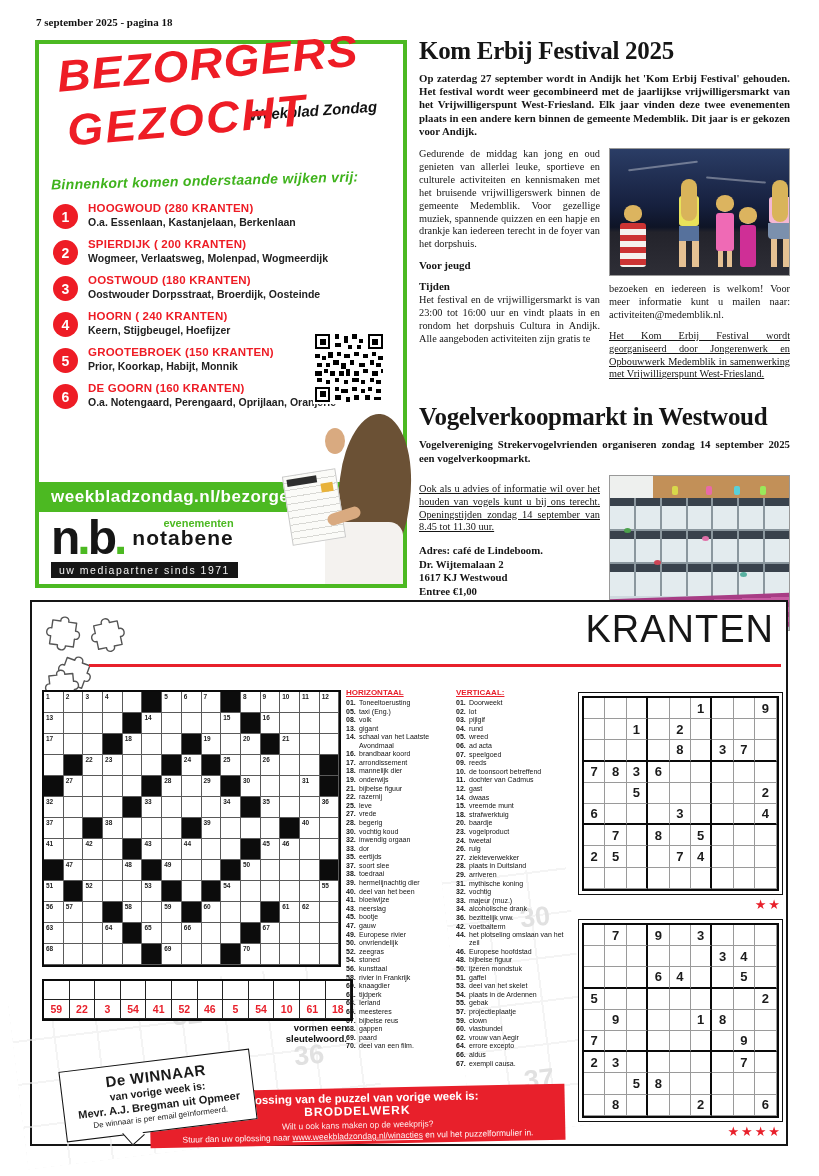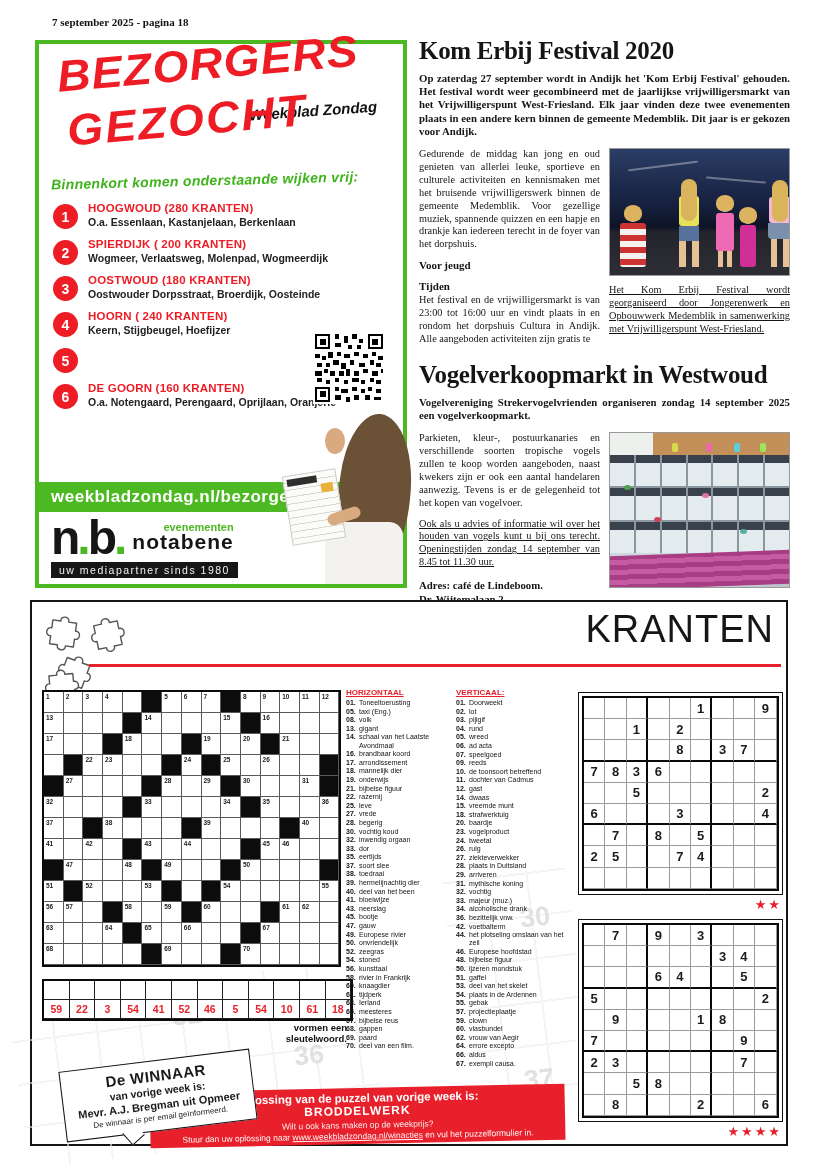--- a/index.html
+++ b/index.html
@@ -1,20 +1,20 @@
 <!DOCTYPE html>
 <html><head>
 <meta charset="utf-8">
 <style>
   html,body{margin:0;padding:0;background:#fff;}
   .page{position:relative;width:819px;height:1176px;background:#fff;overflow:hidden;
         font-family:"Liberation Sans",sans-serif;color:#1a1a1a;}
 
   
-  .dateline{position:absolute;left:52px;top:16px;font-family:"Liberation Serif",serif;
+  .dateline{position:absolute;left:36px;top:16px;font-family:"Liberation Serif",serif;
             font-weight:bold;font-size:11px;color:#111;}
 
   
   .ad{position:absolute;left:35px;top:40px;width:372px;height:548px;border:4px solid #4cb922;
       box-sizing:border-box;background:#fff;}
   .ad-title1{position:absolute;left:16px;top:8px;font-style:italic;font-weight:900;font-size:44px;
              color:#ee1c25;transform:rotate(-5deg) scaleX(1.05);transform-origin:left top;letter-spacing:1px;}
   .ad-brand{position:absolute;right:26px;top:58px;font-style:italic;font-weight:800;font-size:15px;
             color:#111;transform:rotate(-4deg);}
   .ad-title2{position:absolute;left:26px;top:62px;font-style:italic;font-weight:900;font-size:44px;
@@ -24,21 +24,21 @@
   .ad-items{position:absolute;left:14px;top:158px;width:300px;}
   .wijk{display:flex;gap:10px;margin-bottom:9px;align-items:flex-start;}
   .wijk-num{width:25px;height:25px;border-radius:50%;background:#ee1c25;color:#fff;font-weight:800;
             font-size:14px;display:flex;align-items:center;justify-content:center;flex:none;margin-top:2px;}
   .wijk-title{color:#ee1c25;font-weight:800;font-size:11.5px;letter-spacing:.2px;}
   .wijk-detail{font-size:10.5px;font-weight:600;color:#222;margin-top:2px;}
   .qr{position:absolute;right:18px;top:288px;width:72px;height:72px;}
   .ad-urlbar{position:absolute;left:0;right:0;top:438px;height:30px;background:#4cb922;color:#fff;
              font-weight:800;font-size:17px;line-height:30px;padding-left:12px;letter-spacing:.5px;}
   .ad-logo{position:absolute;left:12px;top:474px;}
-  .nb-row{display:flex;align-items:center;}
+  .nb-row{display:flex;align-items:flex-start;}
   .nb{font-weight:900;font-size:48px;letter-spacing:-3px;color:#161616;line-height:40px;}
   .nb .dot{color:#4cb922;}
   .logo-right{margin-left:8px;margin-bottom:2px;}
   .logo-dist{color:#4cb922;font-size:11px;font-weight:700;text-align:right;line-height:10px;}
   .logo-nota{font-size:21px;font-weight:800;letter-spacing:1px;color:#161616;line-height:20px;}
   .logo-tag{margin-top:4px;background:#161616;color:#f2f2f2;font-size:10.5px;padding:2px 8px;
             letter-spacing:1.5px;display:inline-block;}
   
   .ad-person{position:absolute;right:0;bottom:0;width:92px;height:170px;z-index:3;}
   .person-hair{position:absolute;right:-8px;top:0;width:72px;height:150px;background:#6b5135;
@@ -204,20 +204,24 @@
         </div>
         <div class="wijk">
           <div class="wijk-num">4</div>
           <div class="">
             <div class="wijk-title">HOORN ( 240 KRANTEN)</div>
             <div class="wijk-detail">Keern, Stijgbeugel, Hoefijzer</div>
           </div>
         </div>
         <div class="wijk">
           <div class="wijk-num">5</div>
+          <div class="">
+            <div class="wijk-title">GROOTEBROEK (150 KRANTEN)</div>
+            <div class="wijk-detail">Prior, Koorkap, Habijt, Monnik</div>
+          </div>
         </div>
         <div class="wijk">
           <div class="wijk-num">6</div>
           <div class="">
             <div class="wijk-title">DE GOORN (160 KRANTEN)</div>
             <div class="wijk-detail">O.a. Notengaard, Perengaard, Oprijlaan, Oranjerie</div>
           </div>
         </div>
       </div>
 
@@ -294,37 +298,37 @@
     <div class="ad-urlbar">weekbladzondag.nl/bezorgers</div>
 
     <div class="ad-logo">
       <div class="nb-row">
         <div class="nb"><span>n</span><span class="dot">.</span><span>b</span><span class="dot">.</span></div>
         <div class="logo-right">
           <div class="logo-dist">evenementen</div>
           <div class="logo-nota">notabene</div>
         </div>
       </div>
-      <div class="logo-tag">uw mediapartner sinds 1980</div>
+      <div class="logo-tag">uw mediapartner sinds 1971</div>
     </div>
 
     <div class="ad-person">
       <div class="person-hair"></div>
       <div class="person-face"></div>
       <div class="person-shirt"></div>
       <div class="person-paper">
         <div class="paper-head"></div>
         <div class="paper-orange"></div>
       </div>
       <div class="person-arm"></div>
     </div>
   </div>
 
   <div class="articles">
-    <h1>Kom Erbij Festival 2020</h1>
+    <h1>Kom Erbij Festival 2025</h1>
     <p class="lead">Op zaterdag 27 september wordt in Andijk het 'Kom Erbij Festival' gehouden. Het festival wordt weer gecombineerd met de jaarlijkse vrijwilligersmarkt van het Vrijwilligerspunt West-Friesland. Elk jaar vinden deze twee evenementen plaats in een andere kern binnen de gemeente Medemblik. Dit jaar is er gekozen voor Andijk.</p>
     <div class="twocol">
       <div class="col">
         <p>Gedurende de middag kan jong en oud genieten van allerlei leuke, sportieve en culturele activiteiten en kennismaken met het bruisende vrijwilligerswerk binnen de gemeente Medemblik. Voor gezellige muziek, spannende quizzen en een hapje en drankje kan iedereen terecht in de foyer van het dorpshuis.</p>
         <div class="sub">Voor jeugd</div>
         <div class="sub">Tijden</div>
         <p>Het festival en de vrijwilligersmarkt is van 23:00 tot 16:00 uur en vindt plaats in en rondom het dorpshuis Cultura in Andijk. Alle aangeboden activiteiten zijn gratis te</p>
       </div>
       <div class="col">
         <div class="photo photo1">
@@ -354,29 +358,29 @@
               <div class="dress"></div>
             </div>
           <div class="kid k5">
               <div class="hairlong"></div>
               <div class="head"></div>
               <div class="top"></div>
               <div class="skirt"></div>
               <div class="legs"></div>
             </div>
         </div>
+        <p>bezoeken en iedereen is welkom! Voor meer informatie kunt u mailen naar: activiteiten@medemblik.nl.</p>
         <p class="mt">Het Kom Erbij Festival wordt georganiseerd door Jongerenwerk en Opbouwwerk Medemblik in samenwerking met Vrijwilligerspunt West-Friesland.</p>
       </div>
     </div>
 
-    <h1 style="margin-top:16px;">Vogelverkoopmarkt in Westwoud</h1>
+    <h1 style="margin-top:23px;">Vogelverkoopmarkt in Westwoud</h1>
     <p class="lead">Vogelvereniging Strekervogelvrienden organiseren zondag 14 september 2025 een vogelverkoopmarkt.</p>
     <div class="twocol">
       <div class="col">
-        <p>Parkieten, kleur-, postuurkanaries en verschillende soorten tropische vogels zullen te koop worden aangeboden, naast kwekers zijn er ook een aantal handelaren aanwezig. Tevens is er de gelegenheid tot het kopen van vogelvoer.</p>
         <p class="mt">Ook als u advies of informatie wil over het houden van vogels kunt u bij ons terecht. Openingstijden zondag 14 september van 8.45 tot 11.30 uur.</p>
         <div class="address">
           <div>Adres: café de Lindeboom.</div>
           <div>Dr. Wijtemalaan 2</div>
           <div>1617 KJ Westwoud</div>
           <div>Entree €1,00</div>
         </div>
       </div>
       <div class="col">
         <div class="photo photo2">

